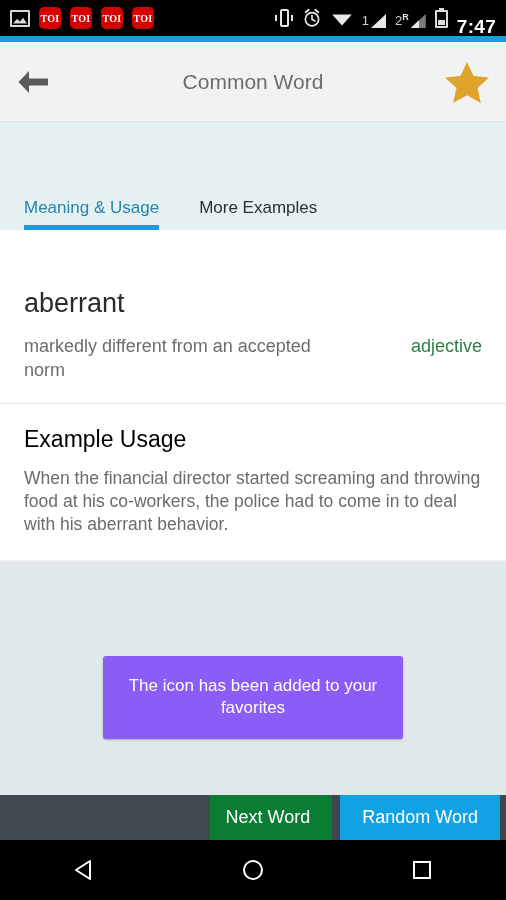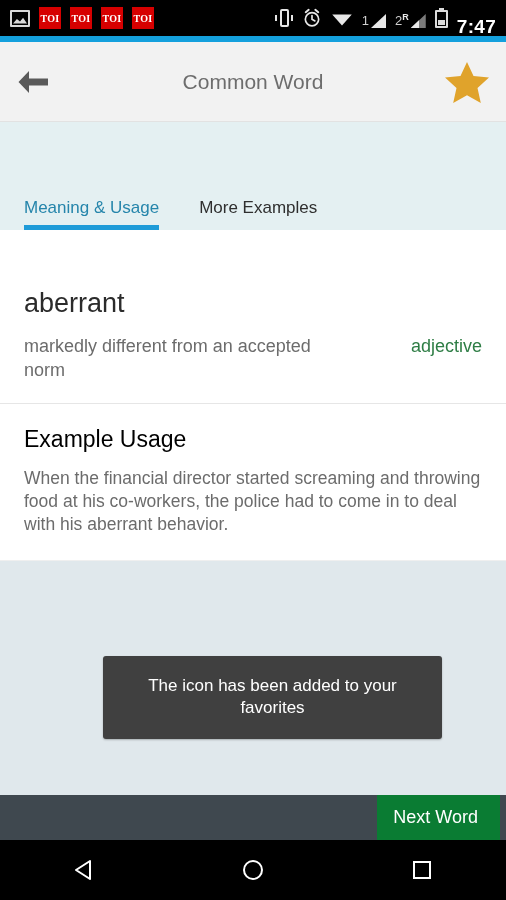--- a/index.html
+++ b/index.html
@@ -20,21 +20,21 @@
   .icon-image {
     width:20px; height:17px; border:2px solid #d8d8d8; border-radius:1px;
     position:relative; background:#000;
   }
   .icon-image::after{
     content:""; position:absolute; left:1px; right:1px; bottom:1px; height:7px;
     background:#d8d8d8;
     clip-path:polygon(0% 100%, 28% 34%, 50% 70%, 72% 18%, 100% 100%);
   }
   .toi {
-    width:22px; height:22px; background:#d60000; border-radius:0;
+    width:22px; height:22px; background:#d60000; border-radius:5px;
     color:#fff; font-family:"Liberation Serif", serif; font-weight:bold;
     font-size:10px; display:flex; align-items:center; justify-content:center;
     letter-spacing:.2px;
   }
   .icon-vibrate { position:relative; width:18px; height:20px; }
   .icon-vibrate .body {
     position:absolute; left:5px; top:1px; width:9px; height:18px;
     border:2px solid #e6e6e6; border-radius:2px;
   }
   .icon-vibrate .w1, .icon-vibrate .w2 {
@@ -111,22 +111,22 @@
   .example-title { font-size:23px; color:#000000; margin-bottom:14px; }
   .example-p { font-size:17.5px; color:#6c6c6c; line-height:1.33; margin-bottom:16px; }
   .example-p:last-child { margin-bottom:0; }
 
   
   .lower-area {
     position:absolute; left:0; right:0; top:560px; bottom:105px;
     background:#e0e8ec; border-top:1px solid #efefef;
   }
   .toast {
-    position:absolute; left:103px; top:95px; width:339px;
-    background:#404040; border-radius:3px;
+    position:absolute; left:103px; top:95px; width:300px;
+    background:#8b5cf6; border-radius:3px;
     padding:19px 24px; text-align:center;
     box-shadow:0 1px 2px rgba(0,0,0,.25);
   }
   .toast-text { color:#fff; font-size:17px; line-height:1.32; }
 
   
   .buttonbar {
     position:absolute; left:0; right:0; bottom:60px; height:45px;
     background:#3f484f; display:flex; align-items:stretch;
     justify-content:flex-end; padding-right:6px; gap:8px;
@@ -234,20 +234,21 @@
   </div>
 
   <div class="lower-area">
     <div class="toast">
       <div class="toast-text">The icon has been added to your favorites</div>
     </div>
   </div>
 
   <div class="buttonbar">
     <button class="btn btn-next">Next Word</button>
+    <button class="btn btn-random">Random Word</button>
   </div>
 
   <div class="navbar">
     <div class="nav-btn">
       <svg width="26" height="26" viewBox="0 0 26 26">
         <path d="M19 4 L5 13 L19 22 Z" fill="none" stroke="#fff" stroke-width="2" stroke-linejoin="round"></path>
       </svg>
     </div>
     <div class="nav-btn">
       <svg width="26" height="26" viewBox="0 0 26 26">

